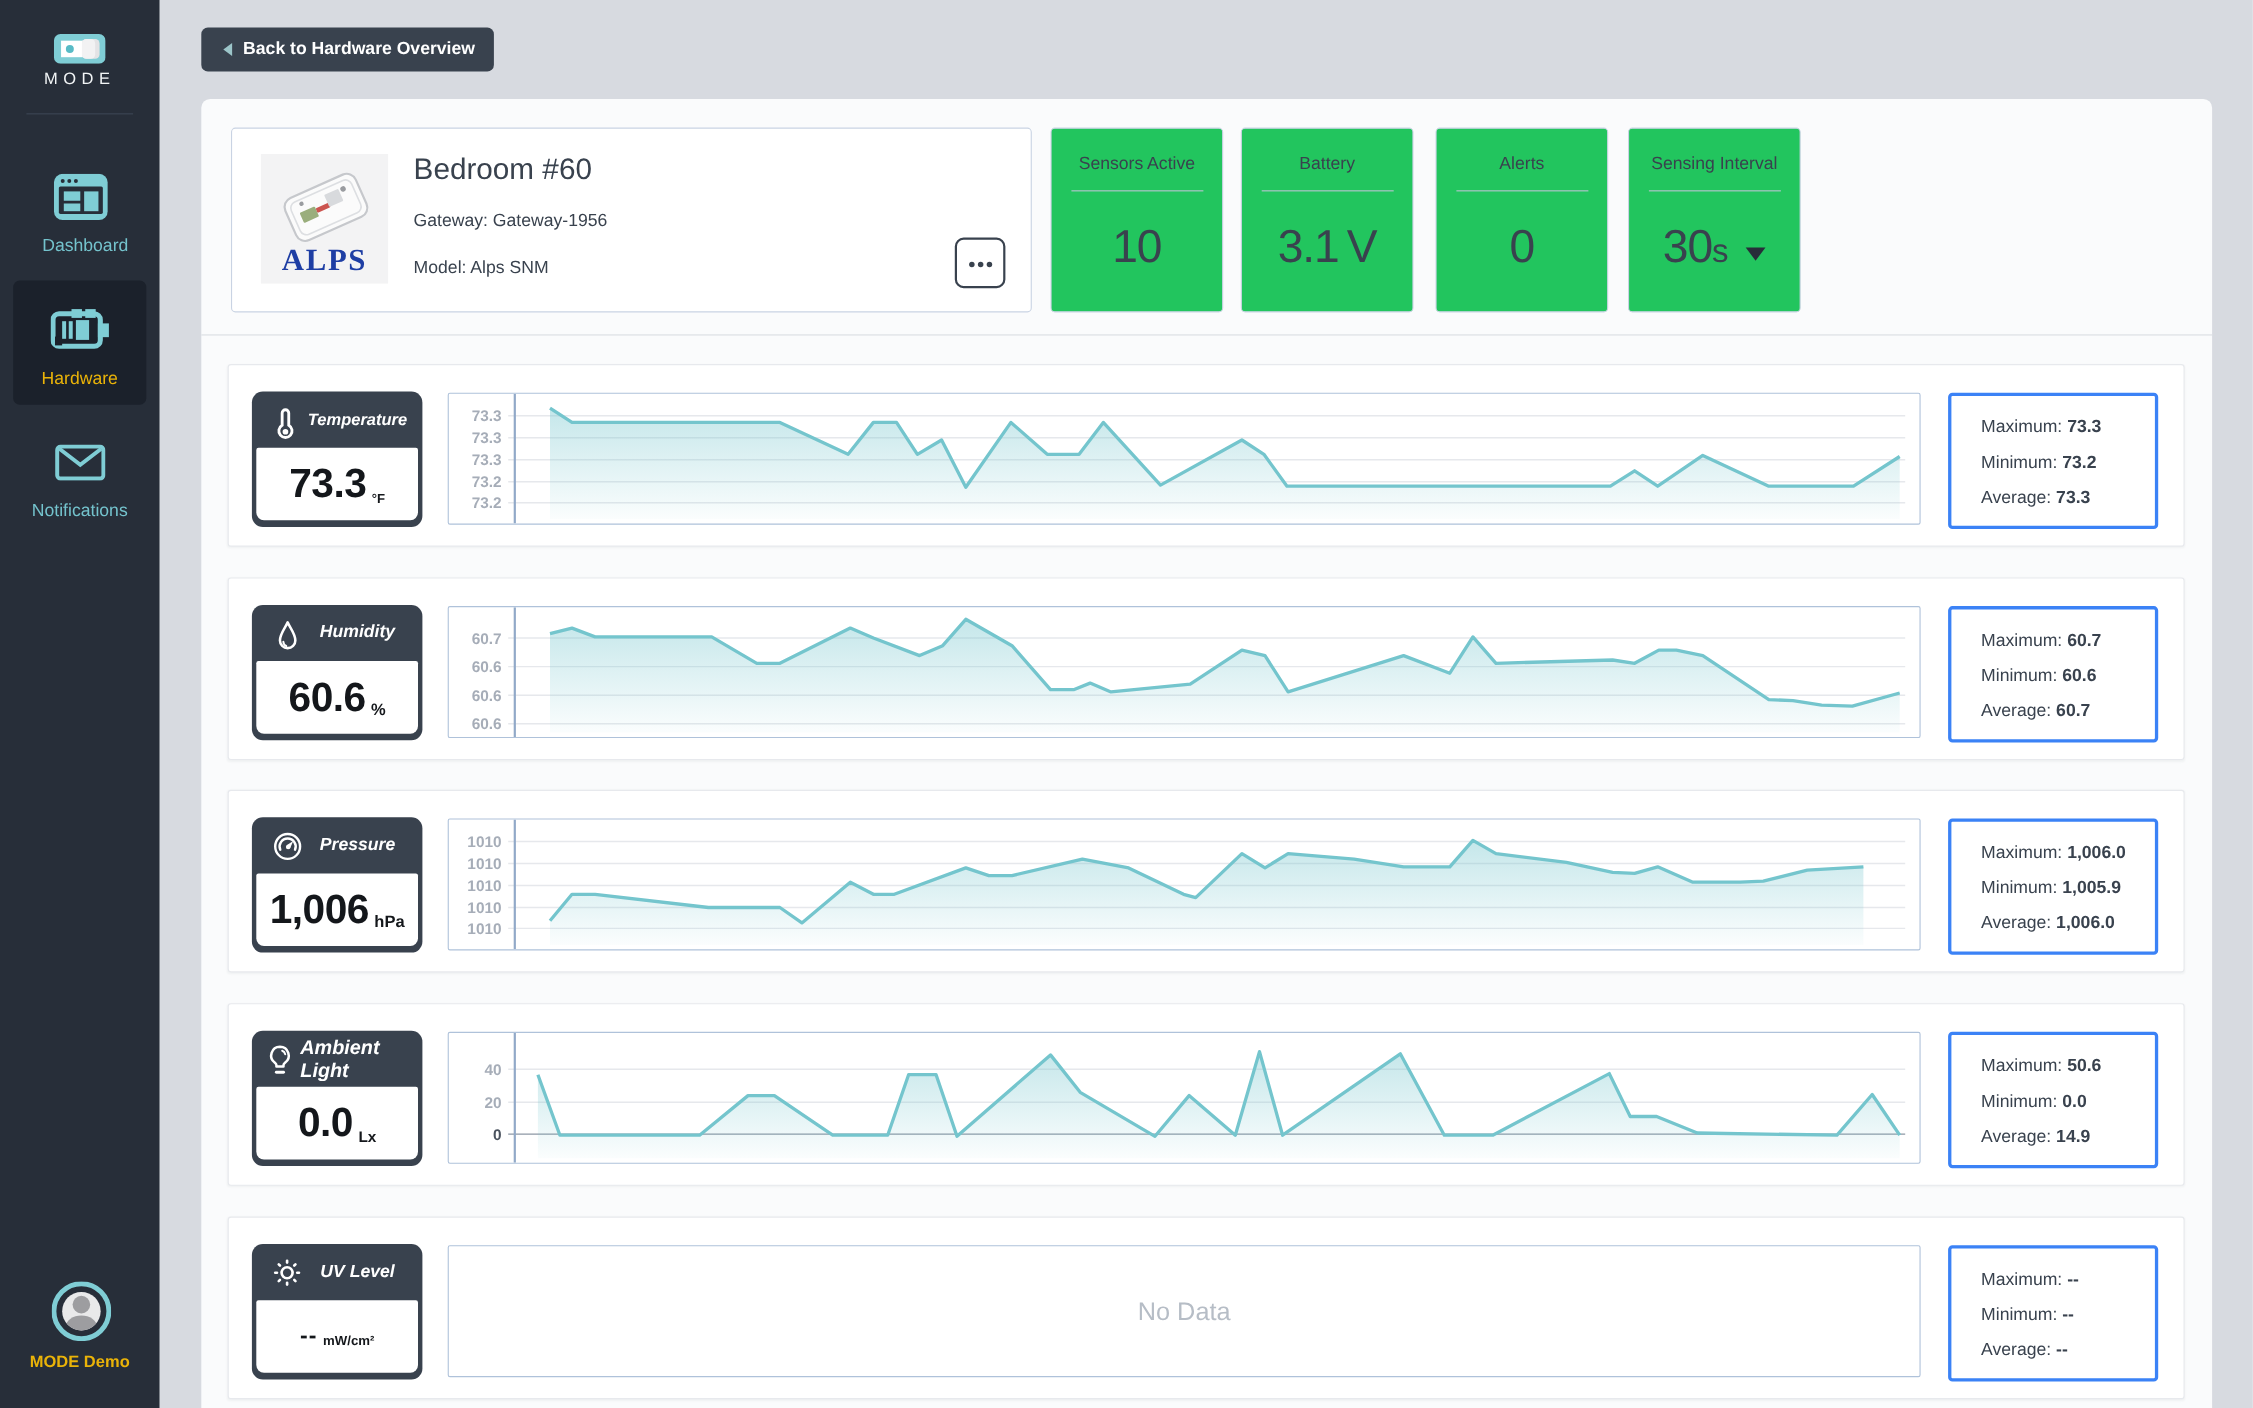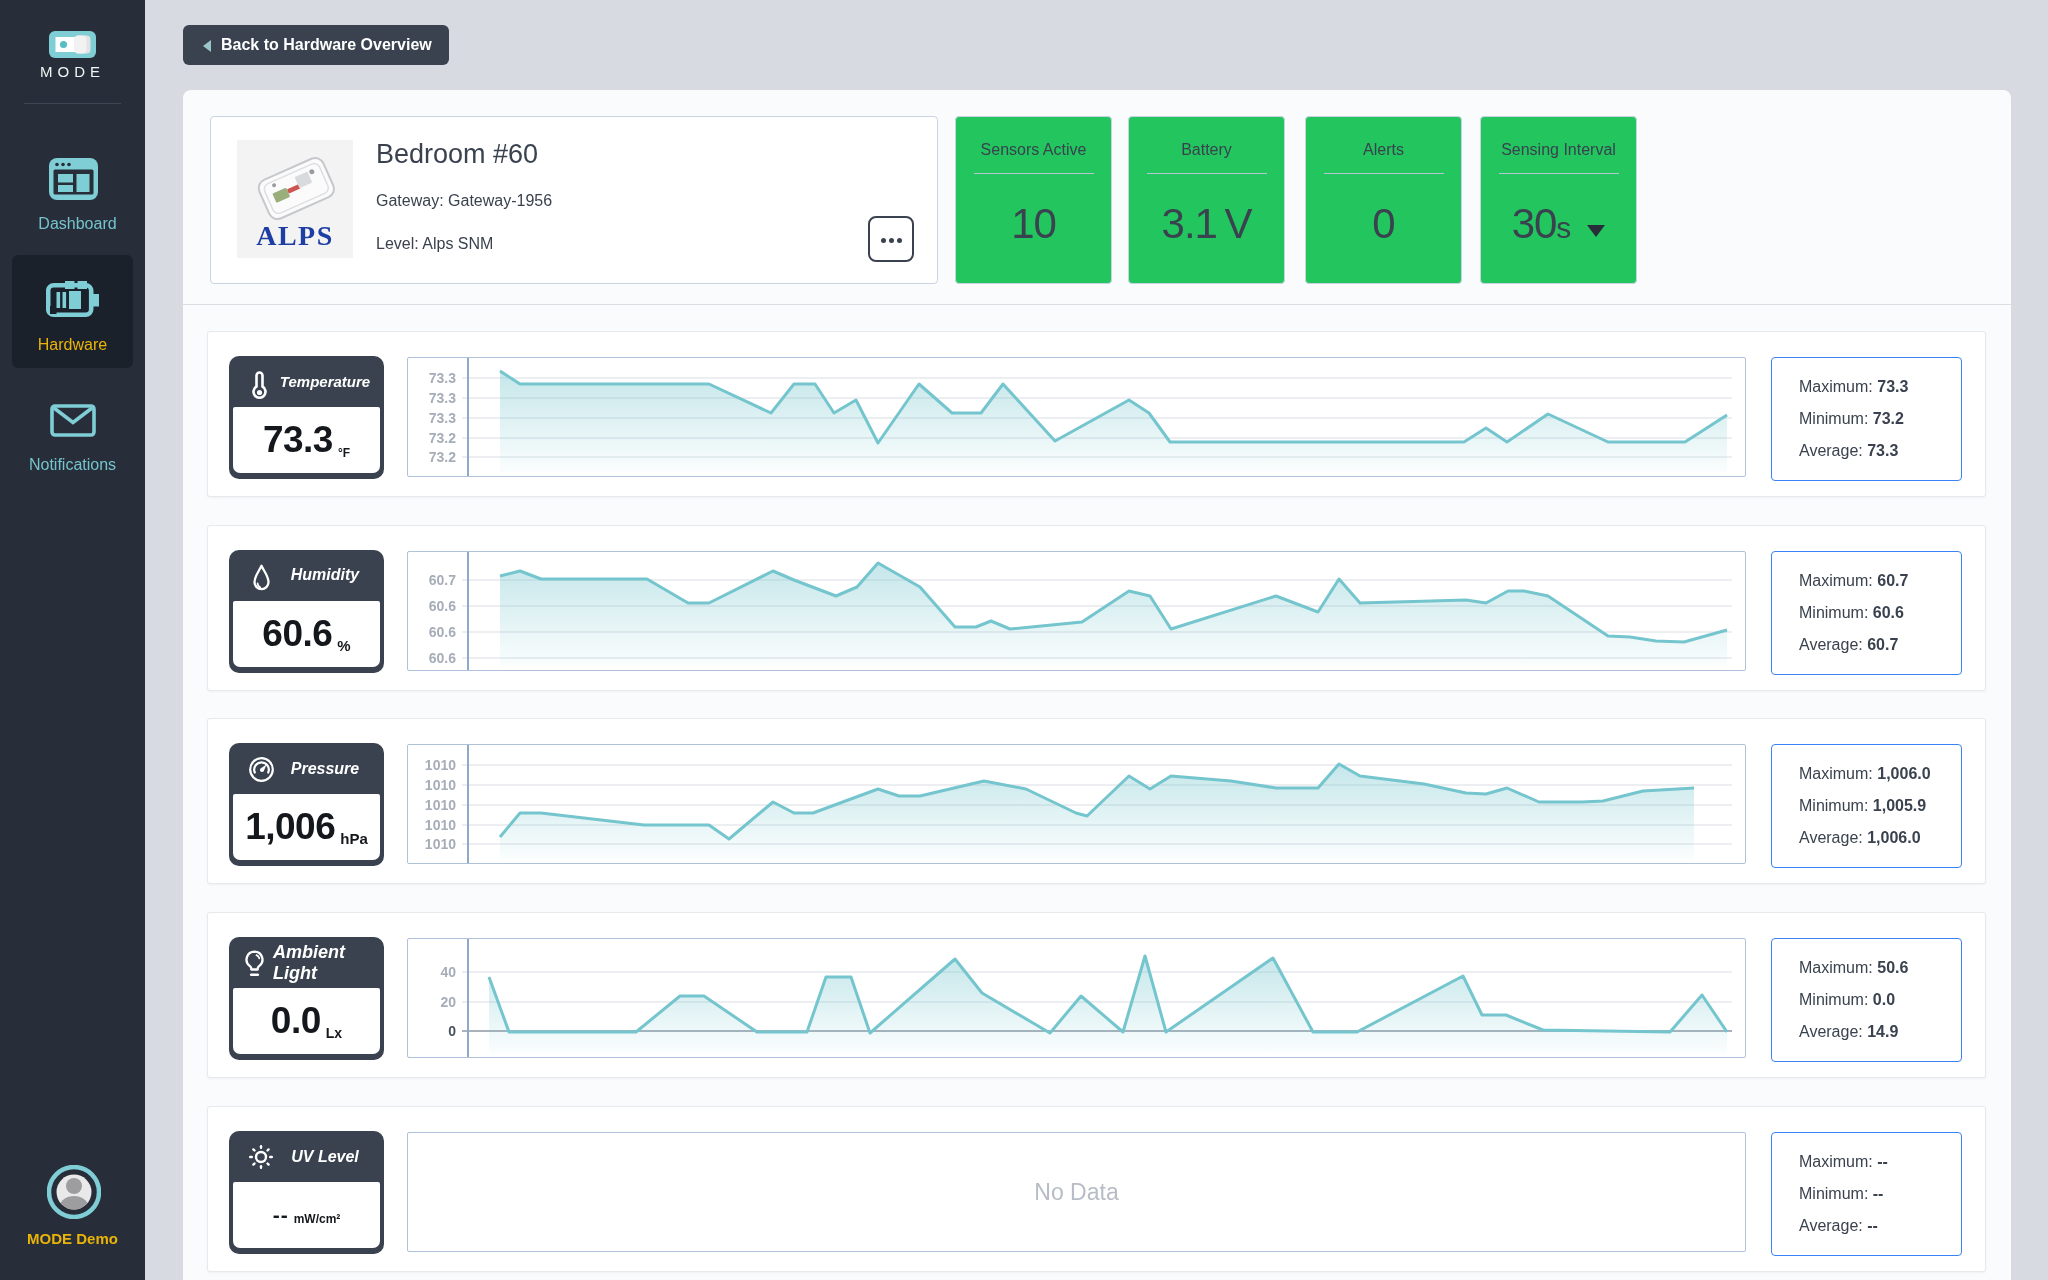--- a/index.html
+++ b/index.html
@@ -28,21 +28,21 @@
 .caret{display:inline-block;width:0;height:0;border-left:9px solid transparent;border-right:9px solid transparent;border-top:12px solid #272E39;margin-left:16px;vertical-align:1px;}
 .row{position:absolute;left:24px;width:1779px;height:166px;background:#FFFFFF;border:1px solid #E7E9ED;border-radius:3px;box-shadow:0 1px 2px rgba(40,50,60,0.05);}
 .tile{position:absolute;left:21px;top:24px;width:155px;height:123px;background:#39424E;border-radius:10px;}
 .tile .thead{position:absolute;left:0;top:0;width:155px;height:51px;color:#fff;}
 .tile .ticon{position:absolute;left:20px;top:13px;}
 .tile .tname{position:absolute;left:44px;top:0;width:104px;height:51px;display:flex;align-items:center;justify-content:center;font-size:16px;font-weight:700;color:#FFFFFF;font-style:italic;}
 .tile .tval{position:absolute;left:4px;top:51px;width:147px;height:66px;background:#FFFFFF;border-radius:2px 2px 7px 7px;display:flex;align-items:center;justify-content:center;color:#14171B;white-space:nowrap;}
 .bignum{font-size:37px;font-weight:800;letter-spacing:-0.5px;}
 .unit{font-size:13px;font-weight:800;margin-left:5px;align-self:flex-end;margin-bottom:14px;line-height:1;}
 .chartbox{position:absolute;left:199px;top:25px;width:1339px;height:120px;border:1px solid #AFC2DA;background:#FFFFFF;border-radius:2px;}
-.statsbox{position:absolute;left:1563px;top:25px;width:191px;height:124px;border:1px solid #3b82f6;border-radius:4px;background:#FFFFFF;}
+.statsbox{position:absolute;left:1563px;top:25px;width:191px;height:124px;border:3px solid #3b82f6;border-radius:4px;background:#FFFFFF;}
 .statsbox div{position:absolute;left:27px;font-size:16px;color:#39424E;white-space:nowrap;}
 .statsbox b{font-weight:700;}
 .nodata{position:absolute;left:0;top:0;width:100%;height:100%;display:flex;align-items:center;justify-content:center;font-size:23px;color:#B6BDC6;}
 </style></head>
 <body>
 
 <div class="sidebar">
   <div class="active-item"></div>
   <svg style="position:absolute;left:49px;top:31px;" width="47" height="27" viewBox="0 0 47 27">
     <rect width="47" height="27" rx="6" fill="#7FCDD5"></rect>
@@ -105,21 +105,21 @@
  <rect x="35" y="44" width="15" height="10" rx="1" fill="#9AAE7C"></rect>
  <rect x="50" y="46" width="13" height="4.5" rx="1" fill="#CC5550"></rect>
  <rect x="62" y="38" width="14" height="12" rx="1" fill="#D8DADD"></rect>
  <circle cx="80" cy="40" r="2.5" fill="#9A9CA0"></circle>
  <circle cx="40" cy="37" r="2" fill="#9A9CA0"></circle>
 </g>
 <text x="58" y="105" font-family="Liberation Serif,serif" font-size="28" font-weight="700" letter-spacing="1.5" fill="#1E3EA4" text-anchor="middle">ALPS</text>
 </svg>
   <div class="devtitle">Bedroom #60</div>
   <div class="devline" style="top:75px;">Gateway: Gateway-1956</div>
-  <div class="devline" style="top:118px;">Level: Alps SNM</div>
+  <div class="devline" style="top:118px;">Model: Alps SNM</div>
   <div class="dots">
         <span style="left:11px;"></span>
         <span style="left:19px;"></span>
         <span style="left:27px;"></span>
       </div>
 </div>
 <div class="statbox" style="left:772px;">
       <div class="lbl">Sensors Active</div>
       <div class="sep"></div>
       <div class="val">10</div>

